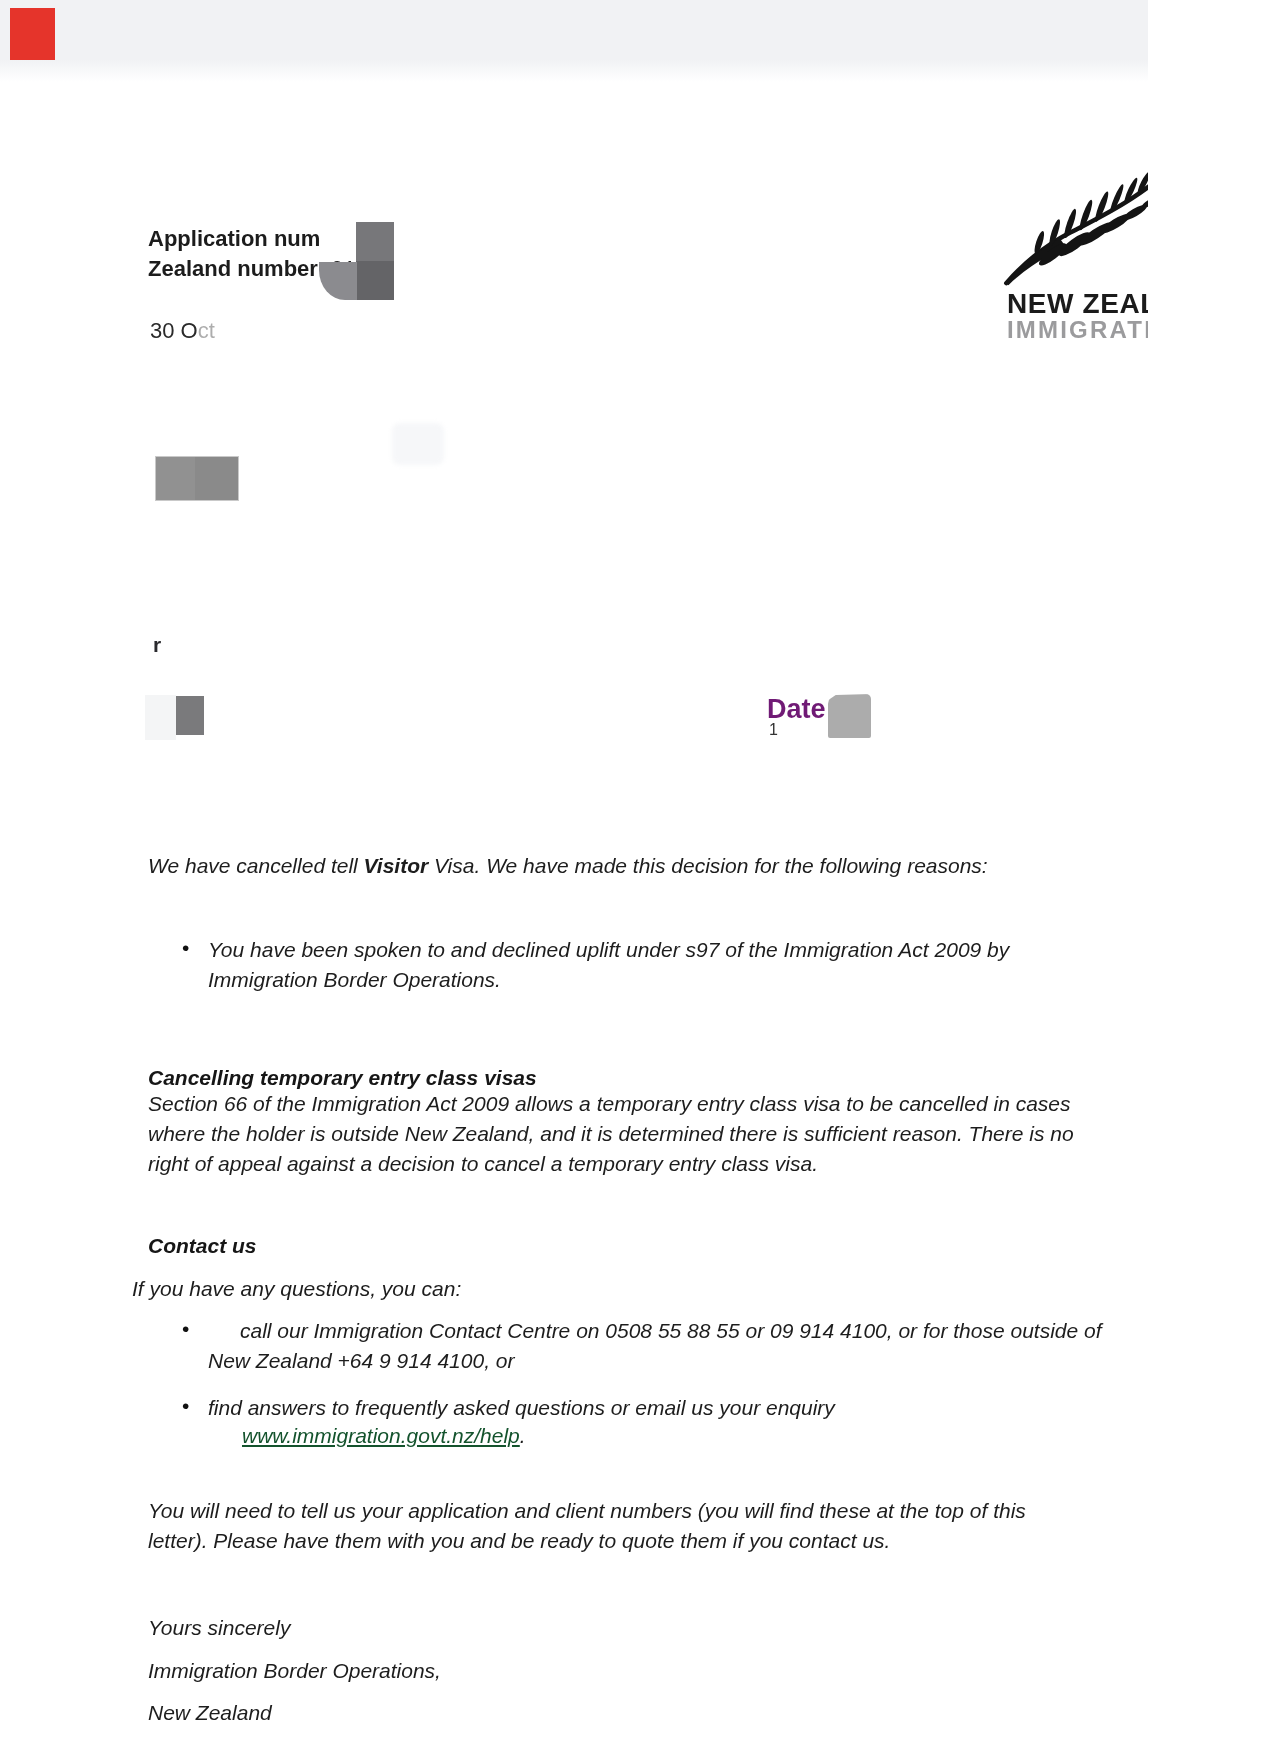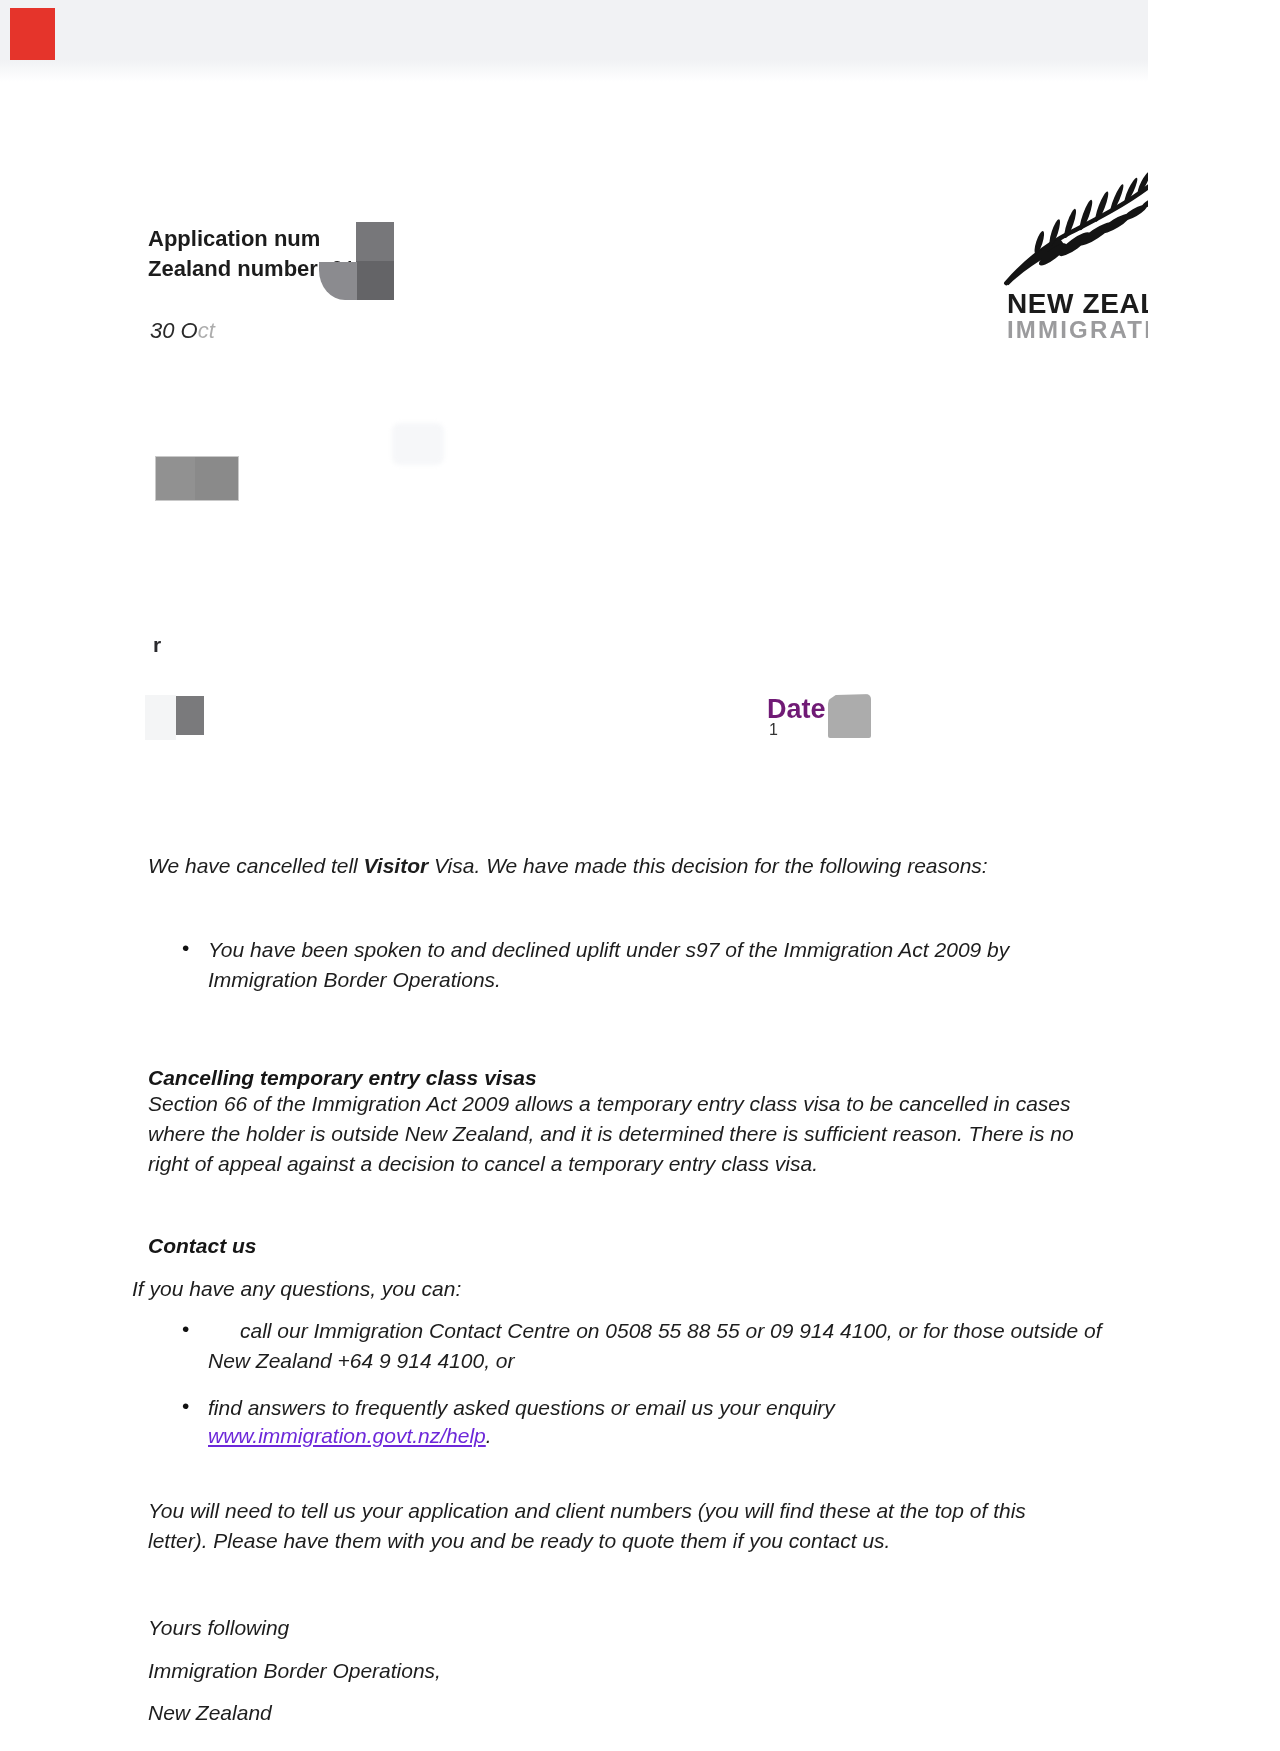--- a/index.html
+++ b/index.html
@@ -38,40 +38,40 @@
   .date-digit{left:769px;top:721px;font-size:16px;height:14px;overflow:hidden;color:#333;}
   
   .logo-fern{left:1000px;top:138px;width:200px;height:152px;}
   .logo-name{left:1007px;top:288px;font-weight:bold;font-size:28px;letter-spacing:.6px;color:#1b1b1b;}
   .logo-sub{left:1007px;top:316px;font-weight:bold;font-size:24px;letter-spacing:2.2px;color:#9b9b9d;}
   
   .body-txt{font-style:italic;font-size:21px;line-height:30px;color:#1d1d1d;}
   .bold{font-weight:bold;}
   .h-it{font-style:italic;font-weight:bold;font-size:21px;color:#161616;}
   .bullet-dot{font-style:normal;font-size:21px;color:#111;}
-  a.doc-link{color:#6d28d9;text-decoration:underline;font-style:italic;}
+  a.doc-link{color:#14532d;text-decoration:underline;font-style:italic;margin-left:34px;}
   .after-link{color:#1d1d1d;text-decoration:none;}
 </style>
 </head>
 <body>
 
 <div id="page">
 
   <div class="abs top-band"></div>
   <div class="abs red-box"></div>
 
   <div class="abs hdr" style="left:148px;top:224px;">Application num</div>
   <div class="abs hdr" style="left:148px;top:254px;">
     <span>Zealand number:</span><span class="norm"> 91</span>
   </div>
 
   <div class="redact rb-dark"></div>
   <div class="redact rb-mid"></div>
 
-  <div class="abs date-partial" style="left:150px;top:318px;font-style:italic;">
+  <div class="abs date-partial" style="left:150px;top:318px;">
     <span>30 O</span><span class="faded">ct</span>
   </div>
 
   <div class="redact rb-grey"></div>
   <div class="redact rb-faint"></div>
   <div class="abs stray-r">r</div>
   <div class="redact rb-light"></div>
   <div class="redact rb-dark2"></div>
 
   <div class="abs date-lbl">Date</div>
@@ -133,17 +133,17 @@
 
   <span class="abs bullet-dot" style="left:182px;top:1394px;">•</span>
   <div class="abs body-txt" style="left:208px;top:1393px;">find answers to frequently asked questions or email us your enquiry</div>
   <div class="abs body-txt" style="left:208px;top:1421px;">
     <a href="#" class="doc-link">www.immigration.govt.nz/help</a><span class="after-link">.</span>
   </div>
 
   <div class="abs body-txt" style="left:148px;top:1496px;">You will need to tell us your application and client numbers (you will find these at the top of this</div>
   <div class="abs body-txt" style="left:148px;top:1526px;">letter). Please have them with you and be ready to quote them if you contact us.</div>
 
-  <div class="abs body-txt" style="left:148px;top:1613px;">Yours following</div>
+  <div class="abs body-txt" style="left:148px;top:1613px;">Yours sincerely</div>
   <div class="abs body-txt" style="left:148px;top:1656px;">Immigration Border Operations,</div>
   <div class="abs body-txt" style="left:148px;top:1698px;">New Zealand</div>
 
 </div>
 
 </body></html>

